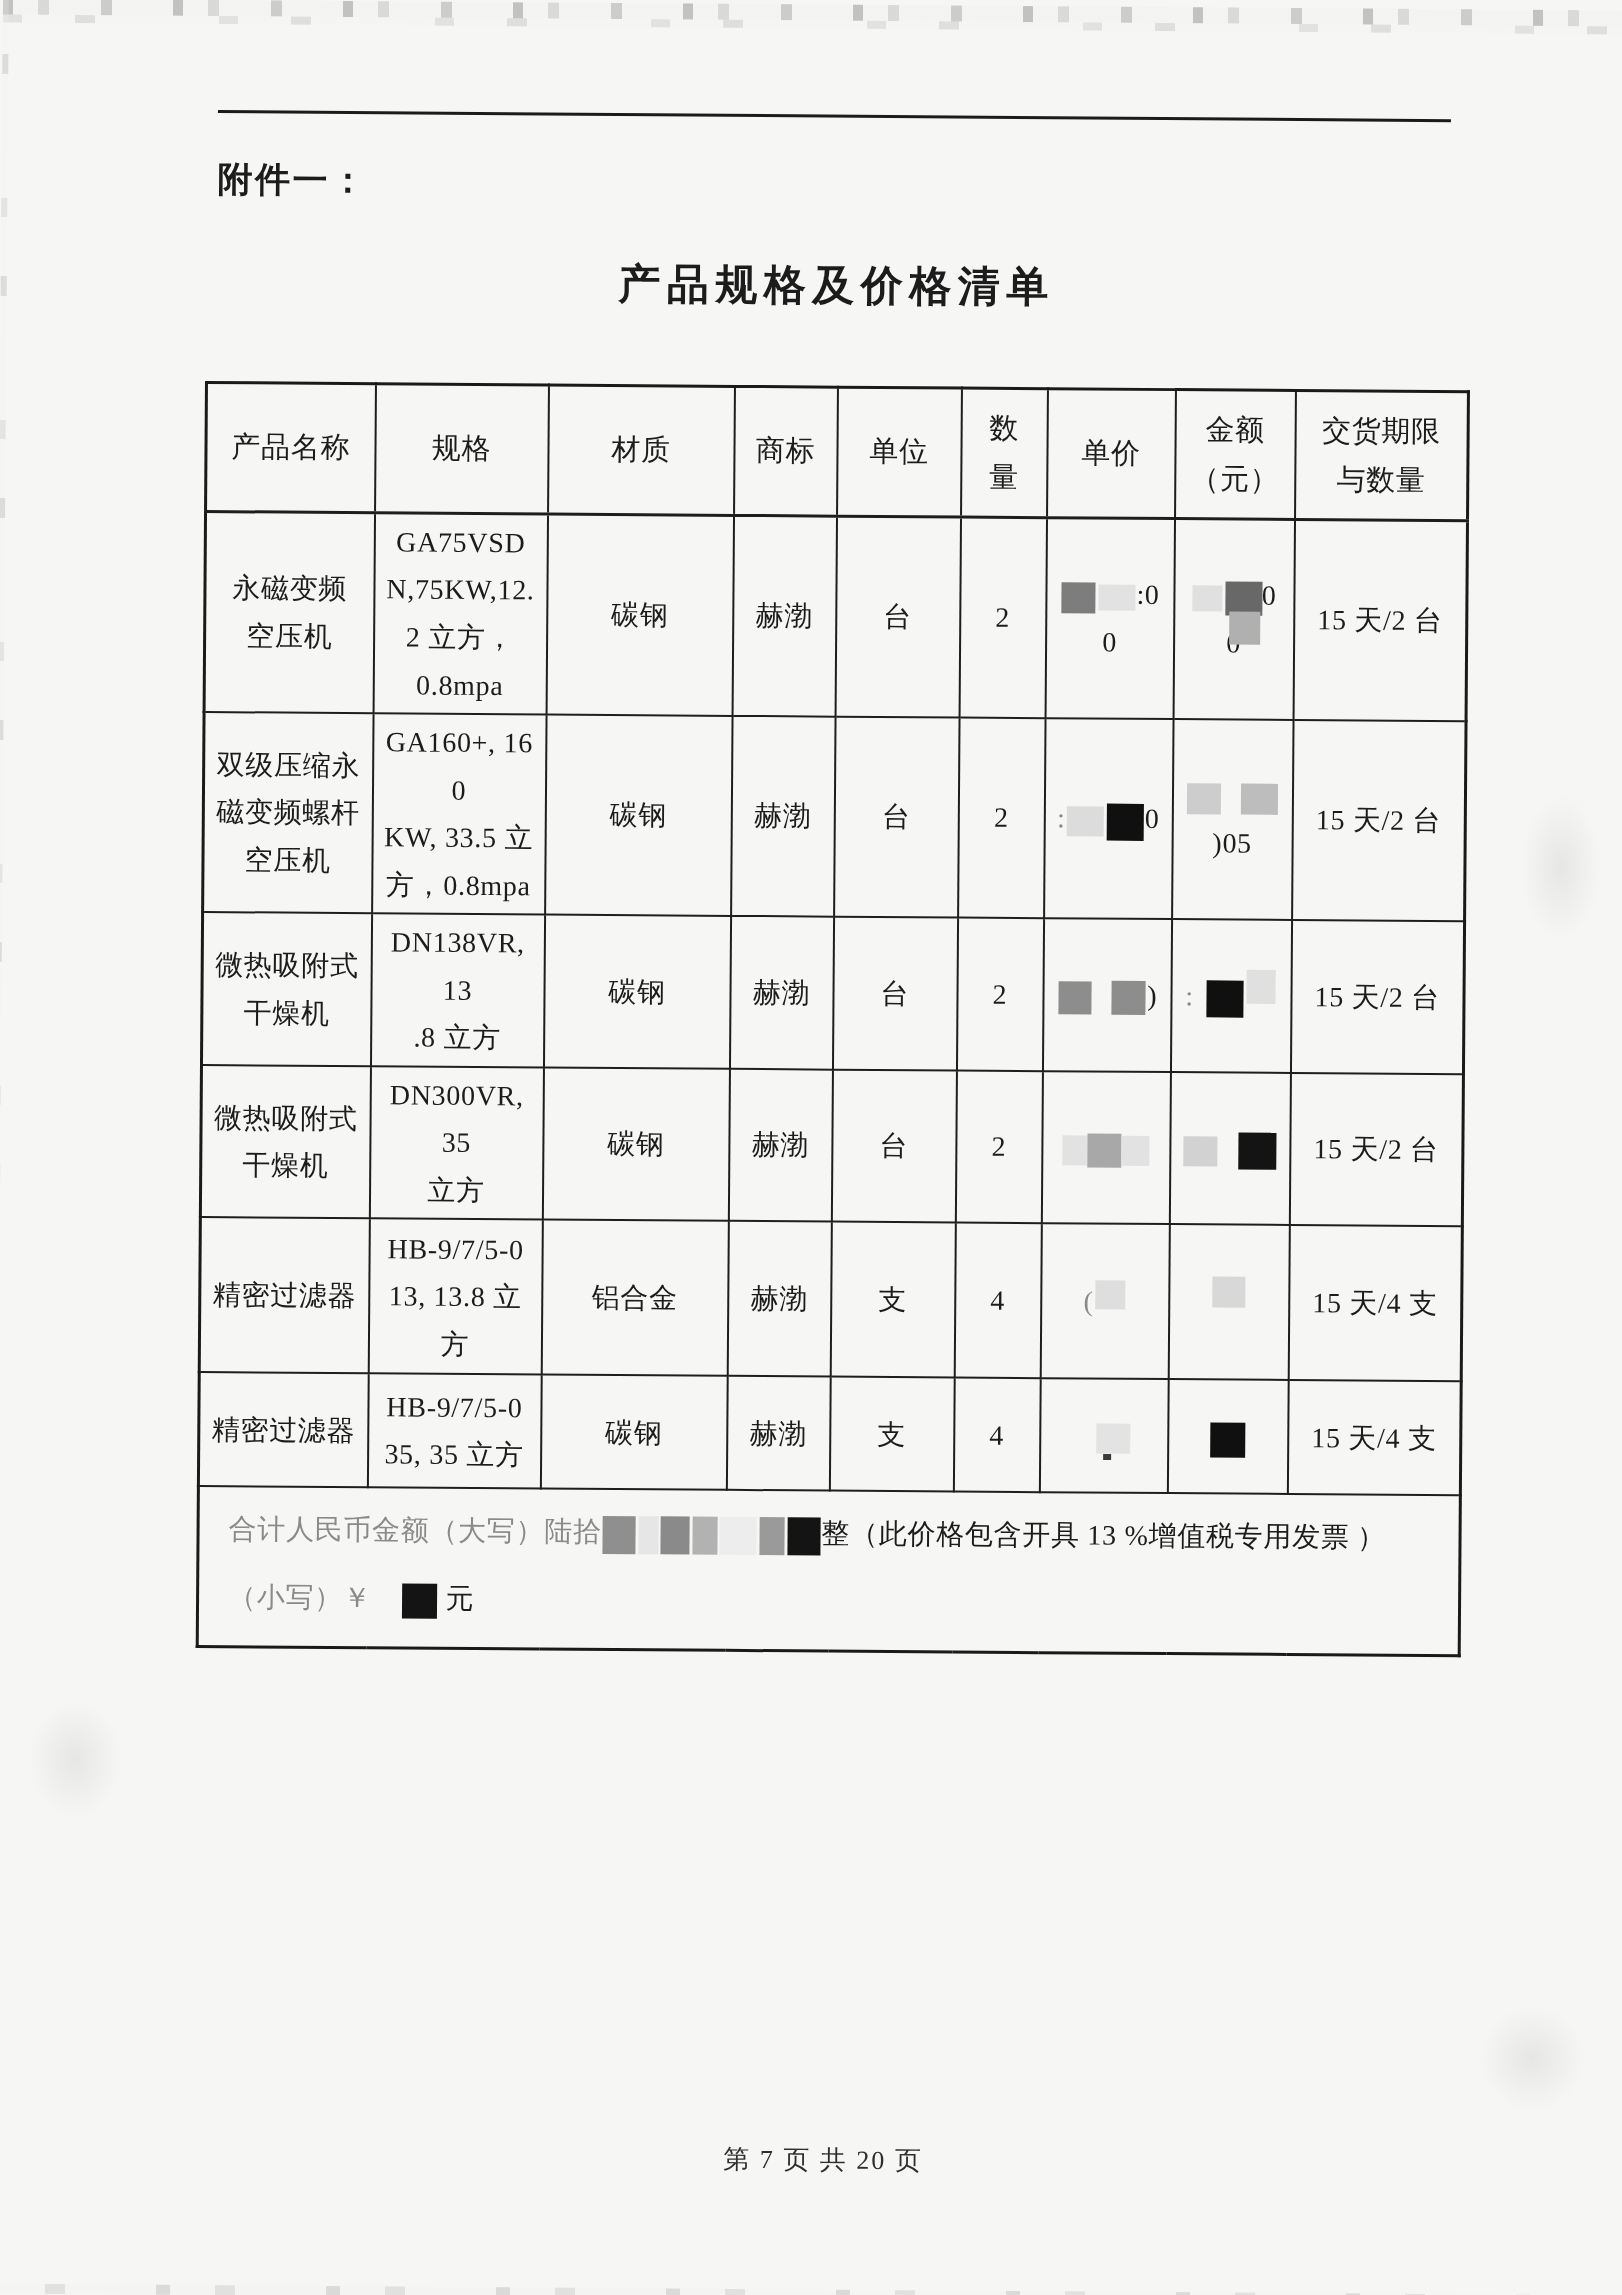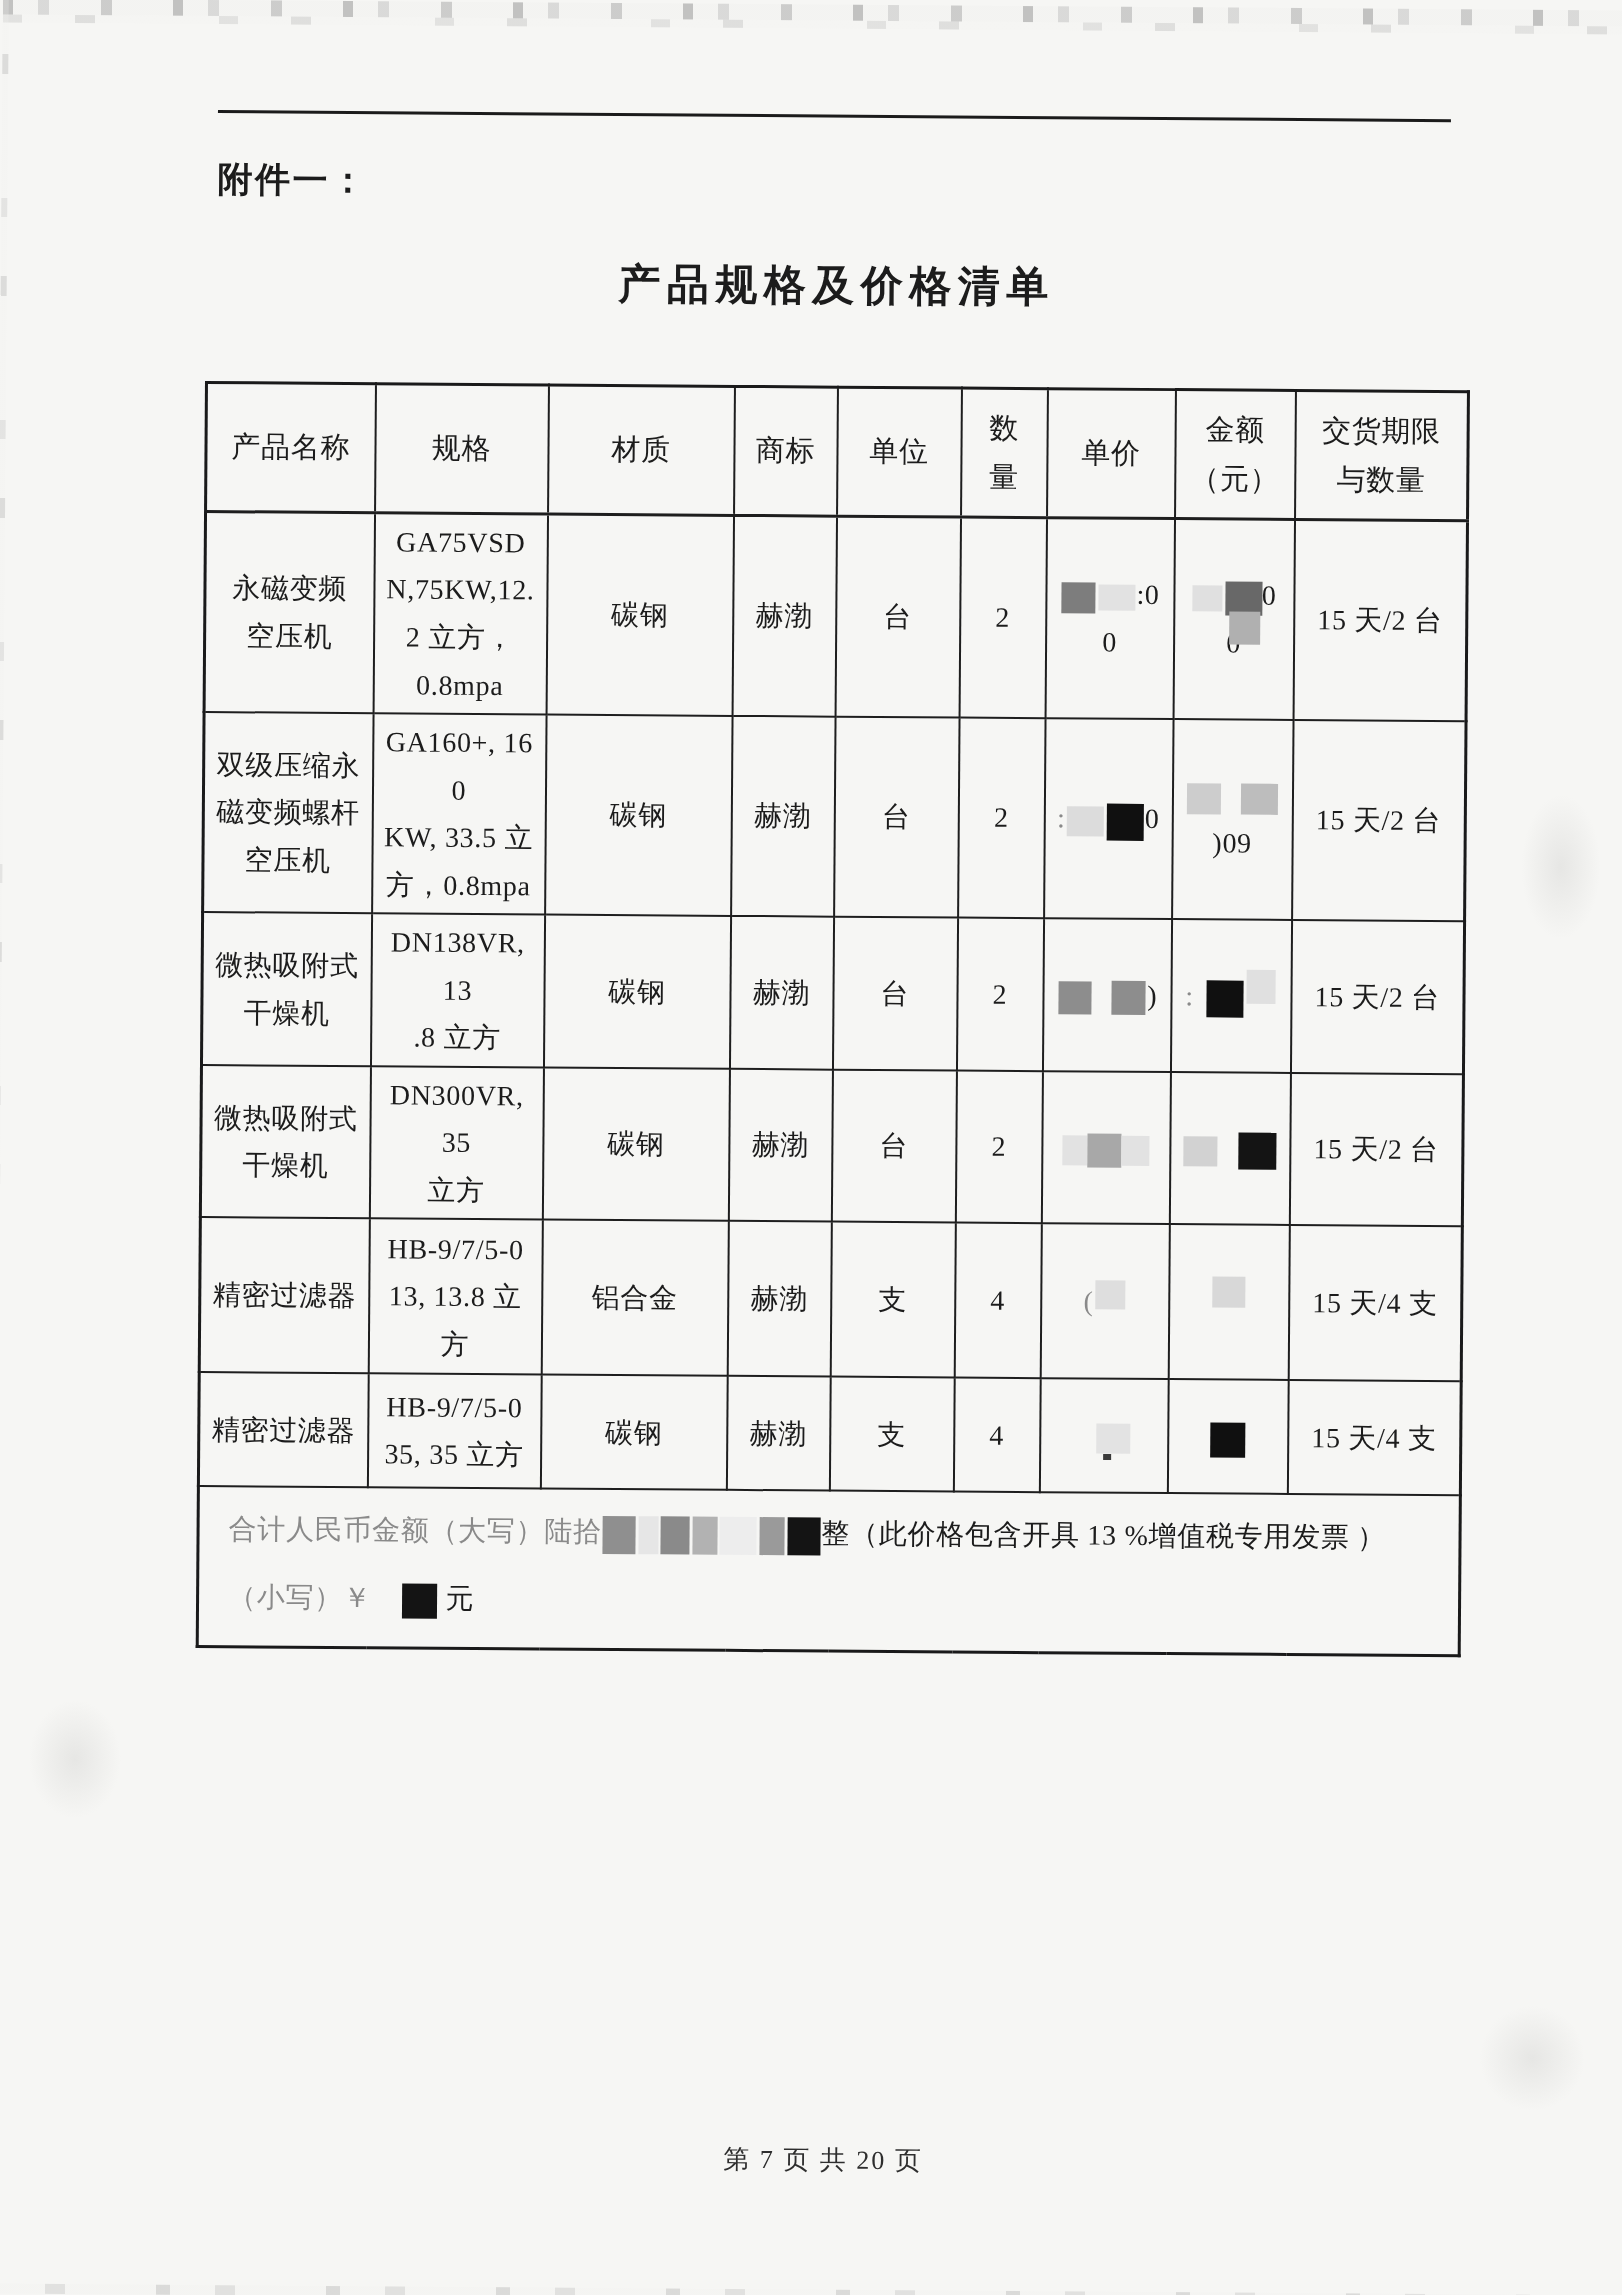--- a/index.html
+++ b/index.html
@@ -166,21 +166,21 @@
 磁变频螺杆
 空压机</td>
           <td>GA160+, 160
 KW, 33.5 立
 方，0.8mpa</td>
           <td>碳钢</td>
           <td>赫渤</td>
           <td>台</td>
           <td>2</td>
           <td><span class="remnant">:</span><span class="rblock" style="width: 37px; height: 30px; background: rgb(220, 220, 220);"></span><span class="rblock" style="width: 37px; height: 37px; background: rgb(16, 16, 16);"></span><span>0</span></td>
-          <td><span class="rblock" style="width: 34px; height: 31px; background: rgb(205, 205, 205);"></span><span class="rblock" style="width: 37px; height: 31px; background: rgb(189, 189, 189); margin-left: 18.3px;"></span><span>)09</span></td>
+          <td><span class="rblock" style="width: 34px; height: 31px; background: rgb(205, 205, 205);"></span><span class="rblock" style="width: 37px; height: 31px; background: rgb(189, 189, 189); margin-left: 18.3px;"></span><span>)05</span></td>
           <td>15 天/2 台</td>
         </tr>
         <tr class="r2">
           <td>微热吸附式
 干燥机</td>
           <td>DN138VR, 13
 .8 立方</td>
           <td>碳钢</td>
           <td>赫渤</td>
           <td>台</td>

